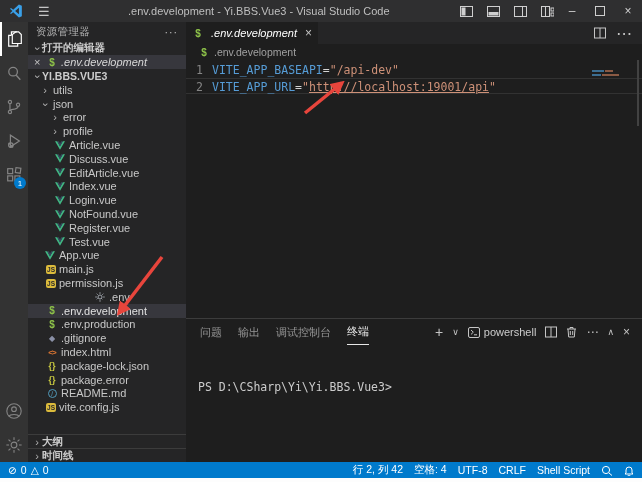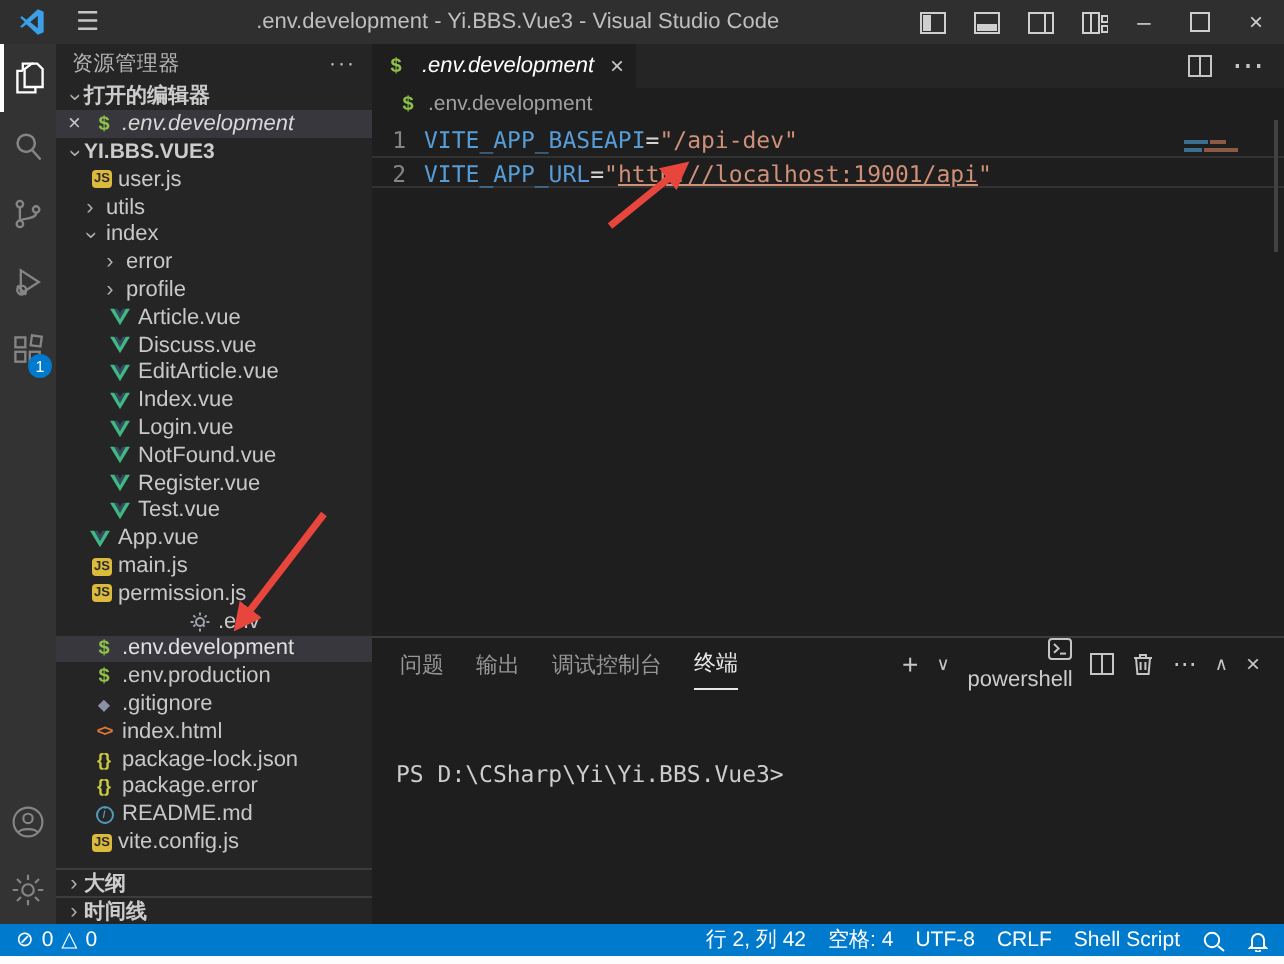--- a/index.html
+++ b/index.html
@@ -69,21 +69,21 @@
   .mm-b { background:#3c6e91; height:2px; }
   .mm-o { background:#8a5a44; height:2px; }
   .vscroll { position:absolute; top:0; right:3px; width:2px; height:66px; background:#424242; }
 
   
   .panel { height:144px; border-top:1px solid #3c3c3c; background:#1e1e1e; display:flex; flex-direction:column; }
   .panel-tabs { height:26px; display:flex; align-items:center; padding-left:14px; }
   .ptab { font-size:11px; color:#969696; margin-right:16px; height:25px; display:flex; align-items:center; }
   .ptab.active { color:#e7e7e7; border-bottom:1px solid #e7e7e7; }
   .panel-actions { margin-left:auto; display:flex; align-items:center; gap:9px; padding-right:12px; color:#c5c5c5; font-size:12px; }
-  .ps-chip { display:flex; align-items:flex-end; gap:4px; color:#cccccc; font-size:11px;flex-direction:column; }
+  .ps-chip { display:flex; align-items:flex-end; gap:4px; color:#cccccc; font-size:11px; }
   .term { font-family:"DejaVu Sans Mono","Liberation Mono",monospace; font-size:11.5px; color:#cccccc; padding:7px 0 0 12px;margin-top:28px; }
 
   
   .statusbar { height:16px; background:#007acc; color:#ffffff; display:flex; align-items:center; font-size:10.5px; padding:0 8px; }
   .sb-left { display:flex; align-items:center; gap:4px; }
   .sb-right { margin-left:auto; display:flex; align-items:center; gap:11px; }
   .bottom-strip { height:4px; background:#fdfdfd; }
 
   .overlay { position:absolute; inset:0; width:642px; height:482px; pointer-events:none; z-index:50; }
   svg.gl { display:block; }
@@ -208,31 +208,27 @@
             <span class="close-x">×</span>
             <span class="ic ic-dollar">$</span>
             <span class="tlabel">.env.development</span>
           </div>
         </div>
       <div class="sb-sect">
         <span class="chev open">›</span>
         <span>YI.BBS.VUE3</span>
       </div>
       <div class="tree" id="tree">
-          <div class="trow" style="padding-left: 18px;">
-            <span class="ic ic-js">JS</span>
-            <span class="tlabel">user.js</span>
-          </div>
           <div class="trow" style="padding-left: 12px;">
             <span class="chev">›</span>
             <span class="tlabel">utils</span>
           </div>
           <div class="trow" style="padding-left: 12px;">
             <span class="chev open">›</span>
-            <span class="tlabel">index</span>
+            <span class="tlabel">json</span>
           </div>
           <div class="trow" style="padding-left: 22px;">
             <span class="chev">›</span>
             <span class="tlabel">error</span>
           </div>
           <div class="trow" style="padding-left: 22px;">
             <span class="chev">›</span>
             <span class="tlabel">profile</span>
           </div>
           <div class="trow" style="padding-left: 26px;">

